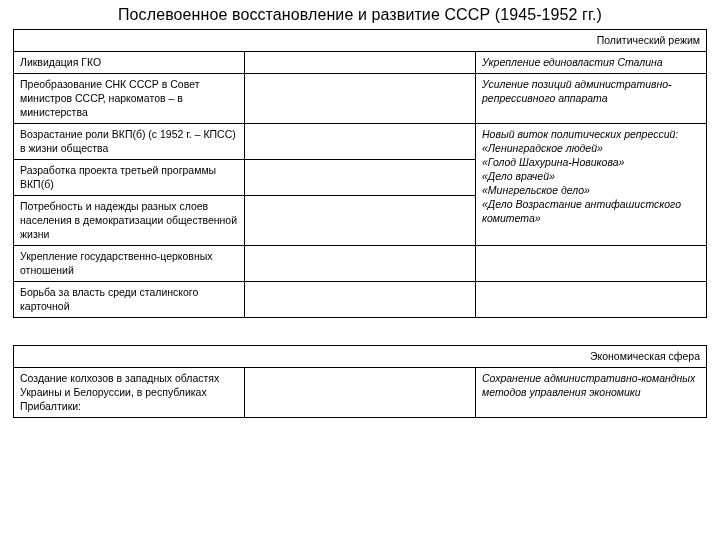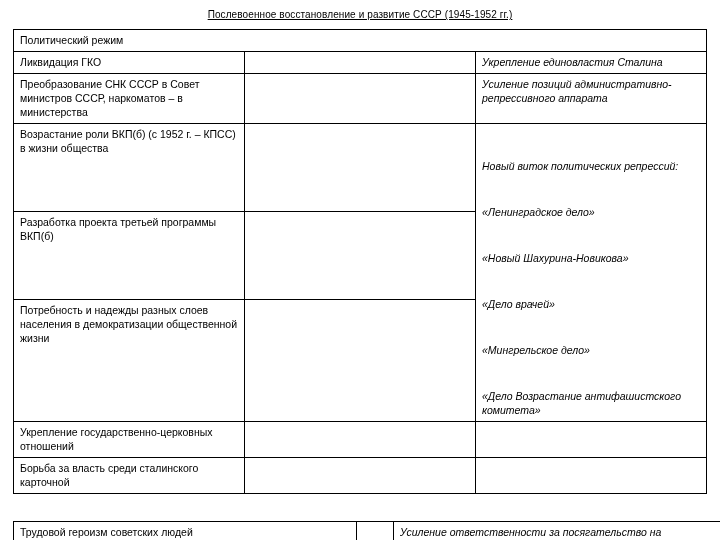--- a/index.html
+++ b/index.html
@@ -18,27 +18,26 @@
 
   .page {
     position: relative;
     width: 720px;
     height: 540px;
     box-sizing: border-box;
   }
 
   .doc-title {
     text-align: center;
-    font-size: 10px;
+    font-size: 16px;
     line-height: 14px;
     padding-top: 8px;
     padding-bottom: 7px;
     letter-spacing: 0.1px;
     color: #000;
-    text-decoration: underline;
   }
 
   .tbl-wrap {
     margin: 0 13px;
   }
 
   table.grid {
     width: 694px;
     border-collapse: collapse;
     table-layout: fixed;
@@ -47,42 +46,42 @@
   }
 
   table.grid td {
     border: 1px solid #000000;
     vertical-align: top;
     padding: 3px 6px 4px 6px;
     color: #000;
   }
 
   td.section-head {
-    text-align: left;
+    text-align: right;
     padding: 3px 4px 4px 4px;
     border: 1px solid #000000;
   }
 
   
   td.gap {
     border: none;
     padding: 0;
     width: 24px;
   }
 
   td.empty {
     height: 18px;
   }
 
   .col-l { width: 330px; margin-top: 28px; }
   .col-r { width: 338px; font-style: italic; }
 
   .spacer-block { height: 27px; }
 
-  .cell-line { display: block; margin-top: 32px; }
+  .cell-line { display: block; }
 </style>
 </head>
 <body>
 
 <div class="page">
 
   <div class="doc-title">Послевоенное восстановление и развитие СССР (1945-1952 гг.)</div>
 
   <div class="tbl-wrap">
     <table class="grid">
@@ -101,22 +100,22 @@
           <td class="col-l">Преобразование СНК СССР в Совет министров СССР, наркоматов – в министерства</td>
           <td class="gap"></td>
           <td class="col-r">Усиление позиций административно-репрессивного аппарата</td>
         </tr>
 
         <tr>
           <td class="col-l">Возрастание роли ВКП(б) (с 1952 г. – КПСС) в жизни общества</td>
           <td class="gap"></td>
           <td class="col-r" rowspan="3">
             <span class="cell-line">Новый виток политических репрессий:</span>
-            <span class="cell-line">«Ленинградское дело»</span>
-            <span class="cell-line">«Новый Шахурина-Новикова»</span>
+            <span class="cell-line">«Ленинградское людей»</span>
+            <span class="cell-line">«Голод Шахурина-Новикова»</span>
             <span class="cell-line">«Дело врачей»</span>
             <span class="cell-line">«Мингрельское дело»</span>
             <span class="cell-line">«Дело Возрастание антифашистского комитета»</span>
           </td>
         </tr>
 
         <tr>
           <td class="col-l">Разработка проекта третьей программы ВКП(б)</td>
           <td class="gap"></td>
         </tr>
@@ -139,28 +138,26 @@
         </tr>
       </tbody>
     </table>
   </div>
 
   <div class="spacer-block"></div>
 
   <div class="tbl-wrap">
     <table class="grid">
       <tbody>
+        <tr>
+          <td class="section-head" colspan="3">Экономическая сфера</td>
+        </tr>
 
 
 
-        <tr>
-          <td class="col-l">Трудовой героизм советских людей</td>
-          <td class="gap"></td>
-          <td class="col-r">Усиление ответственности за посягательство на государственную и колхозную собственность</td>
-        </tr>
 
 
         <tr>
           <td class="col-l">Создание колхозов в западных областях Украины и Белоруссии, в республиках Прибалтики:</td>
           <td class="gap"></td>
           <td class="col-r">Сохранение административно-командных методов управления экономики</td>
         </tr>
 
       </tbody>
     </table>

